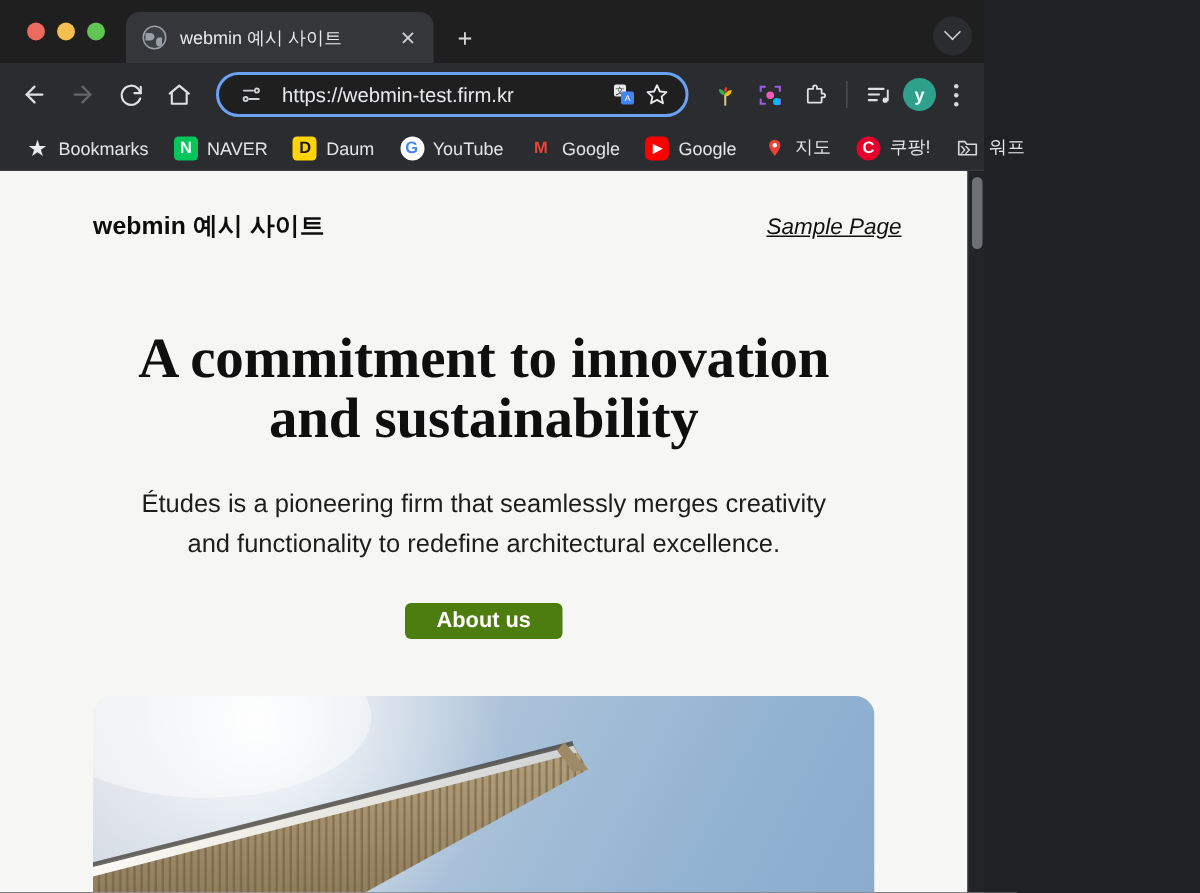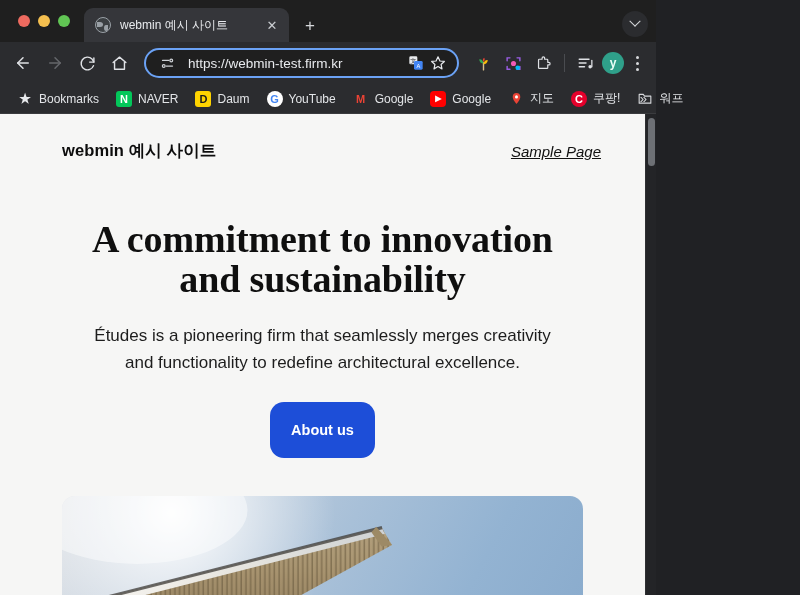--- a/index.html
+++ b/index.html
@@ -186,23 +186,23 @@
     font-family: "Liberation Serif", "DejaVu Serif", serif;
     font-size: 38px; font-weight: 700; line-height: 1.05;
     color: #0f0f0f; letter-spacing: -0.1px;
   }
   .hero p {
     margin-top: 22px;
     font-size: 17px; line-height: 1.62; color: #1d1d1d;
   }
   .cta {
     display: inline-block; margin-top: 25px;
-    background: #1d4ed8; color: #ffffff;
+    background: #4d7c0f; color: #ffffff;
     font-size: 14.5px; font-weight: 700;
-    padding: 20px 21px; border-radius: 14px;
+    padding: 4px 21px; border-radius: 4px;
     border: none;
   }
 
   
   .hero-img {
     margin: 38px 62px 0 62px;
     height: 210px;
     border-radius: 13px;
     overflow: hidden; position: relative;
   }

